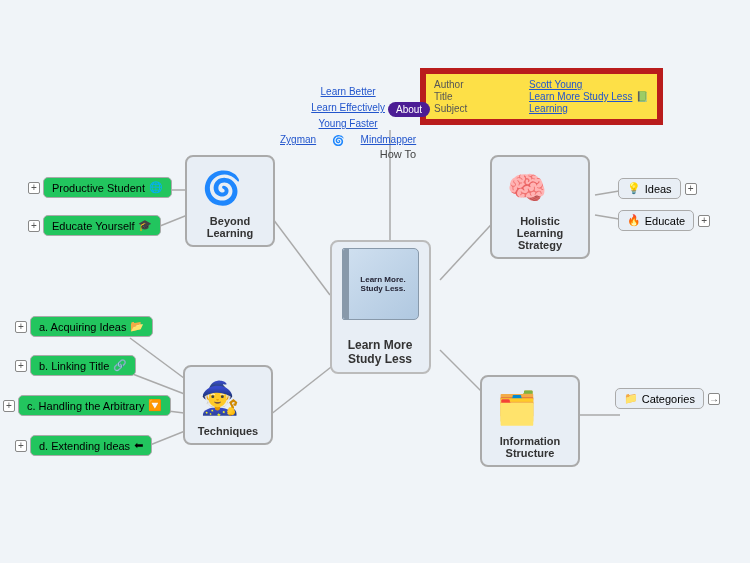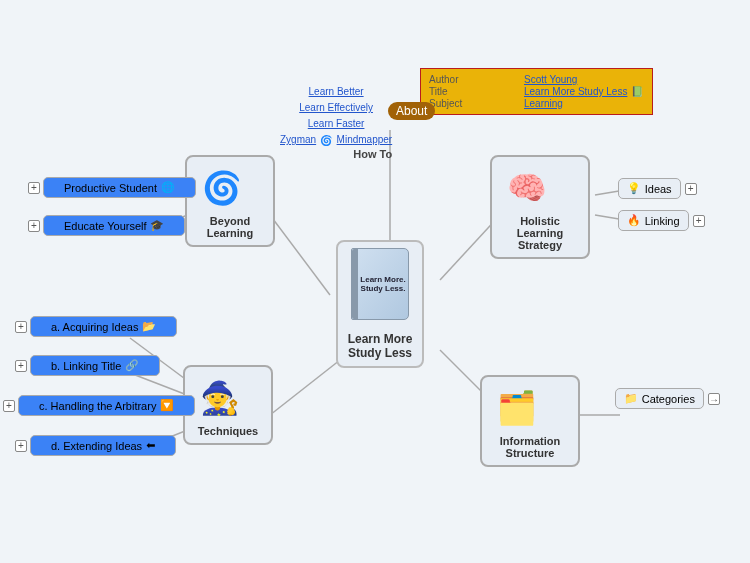--- a/index.html
+++ b/index.html
@@ -42,22 +42,22 @@
       text-align: center;
       display: flex;
       flex-direction: column;
       align-items: center;
     }
     
     .info-box {
       position: absolute;
       top: 68px;
       left: 420px;
-      background: #eab308;
-      border: 1px solid #b91c1c;
+      background: #fde047;
+      border: 6px solid #b91c1c;
       padding: 4px 8px;
       font-size: 10px;
       z-index: 3;
       min-width: 160px;
     }
     .info-row {
       display: flex;
       gap: 4px;
       margin: 1px 0;
     }
@@ -68,25 +68,25 @@
     .info-value {
       color: #2255cc;
       text-decoration: underline;
       margin-left: 36px;
     }
     
     .about-btn {
       position: absolute;
       top: 102px;
       left: 388px;
-      background: #a16207;
+      background: #4c1d95;
       color: white;
       border-radius: 10px;
       padding: 2px 8px;
-      font-size: 12px;
+      font-size: 10px;
       z-index: 4;
       border: none;
       cursor: pointer;
     }
     
     .howto-node {
       position: absolute;
       top: 84px;
       left: 280px;
       z-index: 3;
@@ -99,38 +99,38 @@
       font-size: 10px;
     }
     .link-blue {
       color: #2255cc;
       text-decoration: underline;
       cursor: pointer;
       line-height: 1.6;
     }
     .howto-label {
       font-size: 11px;
-      font-weight: bold;
+      font-weight: normal;
       color: #444;
     }
     .zygman-row {
       display: flex;
+      gap: 16px;
+      align-items: center;
+      font-size: 10px;
+    }
+    
+    .small-node {
+      display: flex;
+      align-items: center;
       gap: 4px;
-      align-items: center;
-      font-size: 10px;
-    }
-    
-    .small-node {
-      display: flex;
-      align-items: center;
-      gap: 4px;
-      background: #3b82f6;
+      background: #22c55e;
       border: 1.5px solid #aaa;
       border-radius: 5px;
-      padding: 3px 20px;
+      padding: 3px 8px;
       font-size: 11px;
       cursor: pointer;
     }
     .expand-btn {
       width: 12px;
       height: 12px;
       border: 1px solid #888;
       border-radius: 2px;
       background: #fff;
       display: inline-flex;
@@ -251,21 +251,21 @@
       position: absolute;
       top: 435px;
       left: 15px;
       z-index: 2;
       display: flex;
       align-items: center;
       gap: 3px;
     }
     
     .book-cover {
-      width: 58px;
+      width: 77px;
       height: 72px;
       background: linear-gradient(to bottom right, #d0e0f0, #b0c8e0);
       border: 1px solid #8899aa;
       border-radius: 2px 5px 5px 2px;
       position: relative;
       display: flex;
       align-items: center;
       justify-content: center;
       flex-direction: column;
     }
@@ -333,21 +333,21 @@
   <line x1="595" y1="215" x2="625" y2="220" stroke="#aaa" stroke-width="1.5"></line>
 
   <line x1="580" y1="415" x2="620" y2="415" stroke="#aaa" stroke-width="1.5"></line>
 </svg>
 
 <div class="node center-node" style="left:325px;top:240px;width:110px;">
   <div class="center-book">
     <div class="book-cover">
       <span class="book-title-text">Learn More. Study Less.</span>
     </div>
-    <div class="node-label" style="font-size:12px;margin-top:12px;">Learn More<br>Study Less</div>
+    <div class="node-label" style="font-size:12px;margin-top:18px;">Learn More<br>Study Less</div>
   </div>
 </div>
 
 <button class="about-btn">About</button>
 
 <div class="info-box">
   <div class="info-row">
     <span class="info-label">Author</span>
     <span class="info-value">Scott Young</span>
   </div>
@@ -359,21 +359,21 @@
   <div class="info-row">
     <span class="info-label">Subject</span>
     <span class="info-value">Learning</span>
   </div>
 </div>
 
 <div class="howto-node">
   <div class="howto-links">
     <span class="link-blue">Learn Better</span>
     <span class="link-blue">Learn Effectively</span>
-    <span class="link-blue">Learn Faster</span>
+    <span class="link-blue">Young Faster</span>
   </div>
   <div class="zygman-row">
     <span class="link-blue">Zygman</span>
     <span>🌀</span>
     <span class="link-blue">Mindmapper</span>
   </div>
   <div class="howto-label">How To</div>
 </div>
 
 <div class="beyond-node deco-node">
@@ -406,21 +406,21 @@
   <div class="right-item">
     <span>💡</span>
     <span>Ideas</span>
   </div>
   <span class="expand-btn">+</span>
 </div>
 
 <div style="position:absolute;top:210px;left:618px;z-index:2;display:flex;align-items:center;gap:4px;">
   <div class="right-item">
     <span>🔥</span>
-    <span>Linking</span>
+    <span>Educate</span>
   </div>
   <span class="expand-btn">+</span>
 </div>
 
 <div class="techniques-node deco-node">
   <div class="deco-img">🧙</div>
   <div class="node-label">Techniques</div>
 </div>
 
 <div class="acq-ideas">

